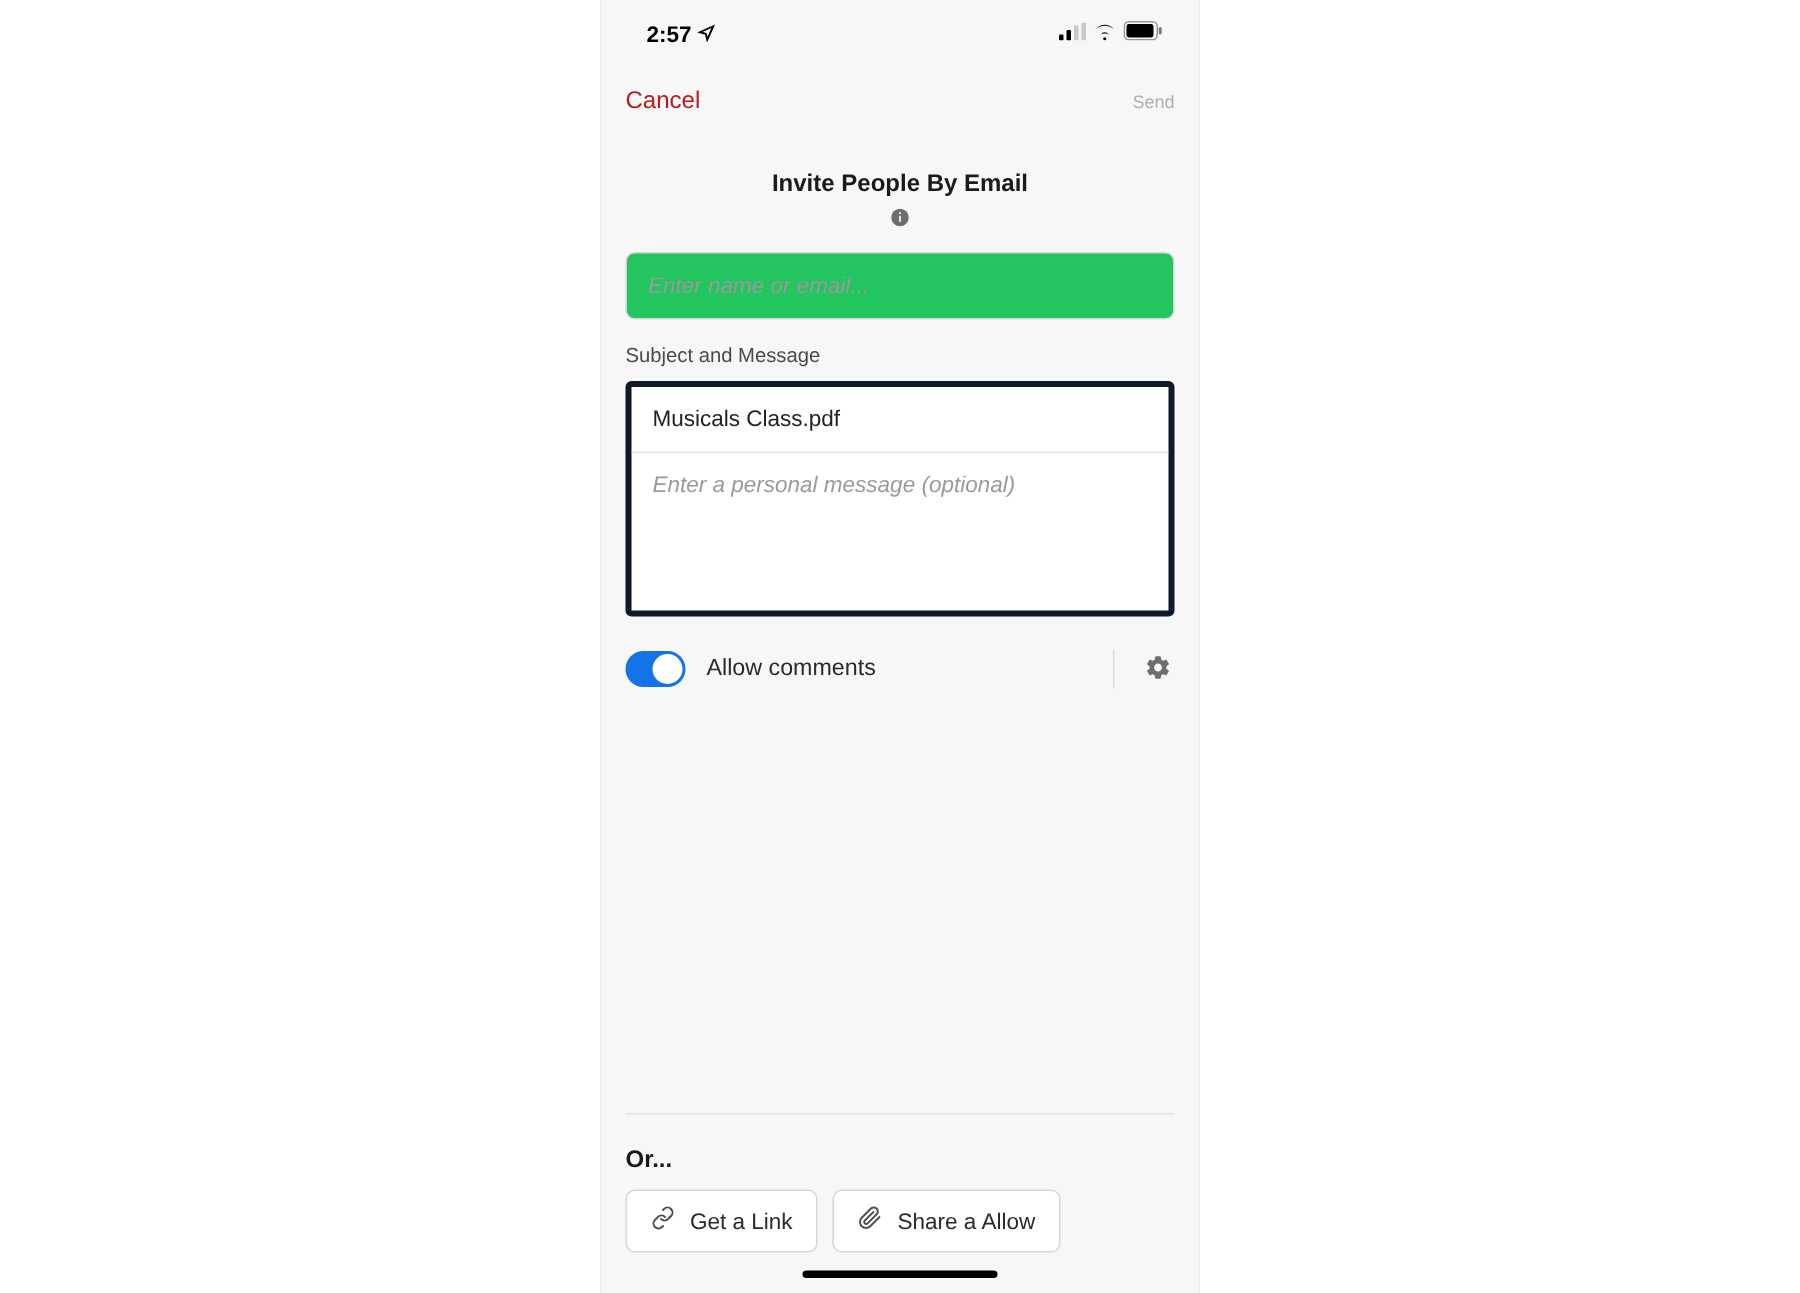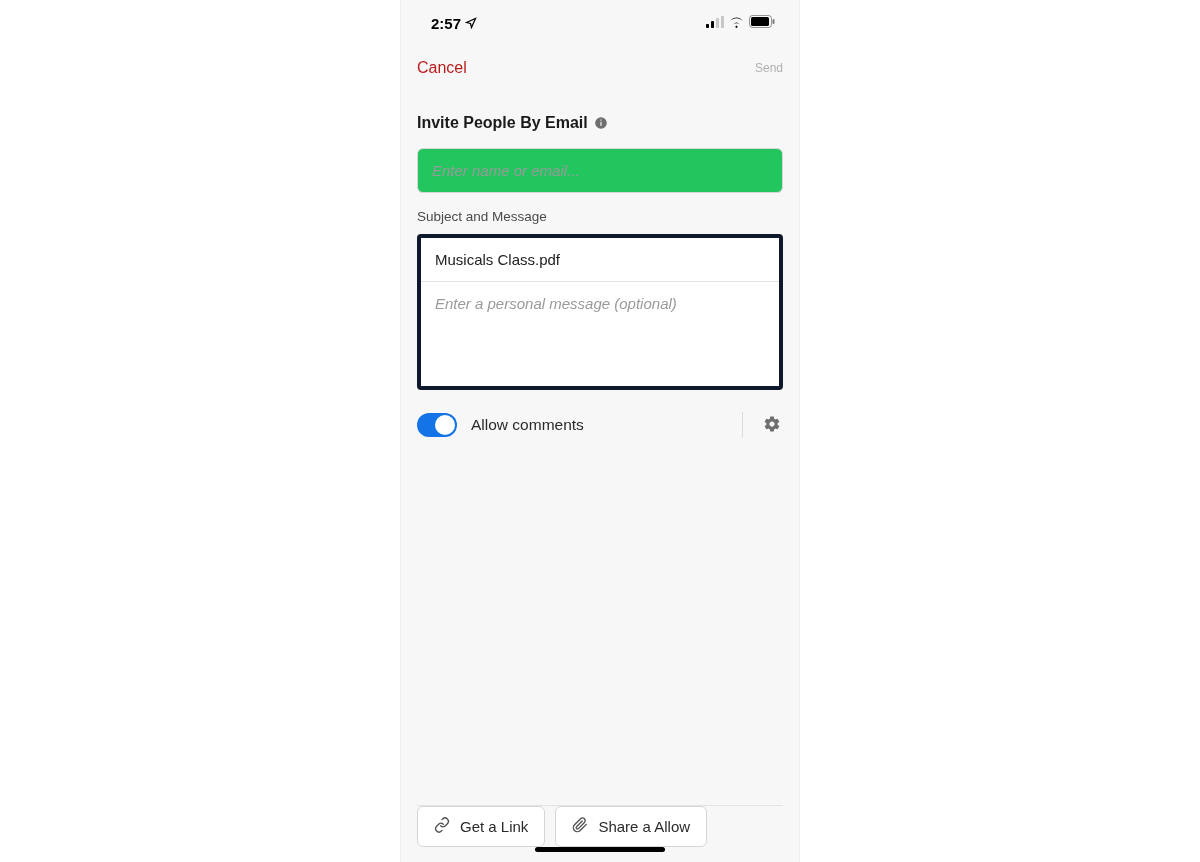--- a/index.html
+++ b/index.html
@@ -65,20 +65,21 @@
     margin-left: 36px;
   }
   .section-title {
     font-size: 16px;
     font-weight: 700;
     color: #1a1a1a;
     padding: 24px 16px 8px 16px;
     display: flex;
     align-items: center;
     gap: 6px;
+    flex-direction: column;
   }
   .info-icon {
     width: 14px; height: 14px;
     display: inline-flex;
     align-items: center;
     justify-content: center;
     color: #6a6a6a;
   }
   .field {
     margin: 8px 16px 0 16px;
@@ -186,21 +187,21 @@
   }
   .or-label {
     font-size: 16px;
     font-weight: 700;
     color: #1a1a1a;
     padding: 22px 16px 10px 16px;
   }
   .btn-row {
     display: flex;
     gap: 10px;
-    padding: 0 16px 15px 16px;
+    padding: 0 16px 27px 16px;
     align-items: flex-end;
   }
   .pill-btn {
     display: inline-flex;
     align-items: center;
     gap: 10px;
     border: 1px solid #d6d6d6;
     background: #fff;
     border-radius: 6px;
     padding: 10px 16px;
@@ -298,20 +299,21 @@
           </svg>
         </span>
       </button>
     </div>
   </div>
 
   <div class="spacer"></div>
 
   <div class="divider"></div>
 
+  <div class="or-label">Or...</div>
 
   <div class="btn-row">
     <button class="pill-btn">
       <span>
         <svg width="16" height="16" viewBox="0 0 24 24" fill="none" stroke="currentColor" stroke-width="2" stroke-linecap="round">
             <path d="M10 13a5 5 0 0 0 7.07 0l3-3a5 5 0 0 0-7.07-7.07l-1 1"></path>
             <path d="M14 11a5 5 0 0 0-7.07 0l-3 3a5 5 0 0 0 7.07 7.07l1-1"></path>
           </svg>
       </span>
       <span>Get a Link</span>

